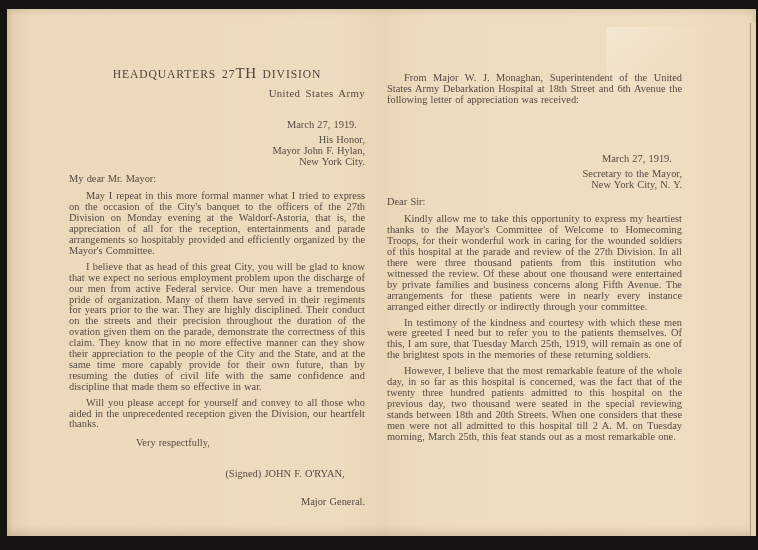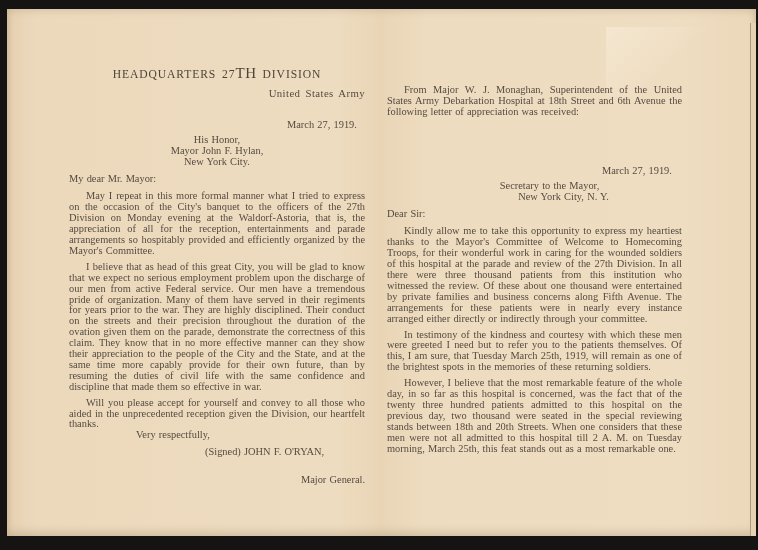--- a/index.html
+++ b/index.html
@@ -66,32 +66,32 @@
   .heading .smallcap { font-size: 15px; letter-spacing: 0.7px; }
   .subheading {
     text-align: right;
     margin-top: 7px;
     font-size: 10.8px;
     letter-spacing: 0.4px;
     word-spacing: 2px;
   }
   .date-left  { margin-top: 21px; padding-left: 218px; text-align: left; white-space: nowrap; }
   .date-right { margin-top: 48px; padding-left: 215px; text-align: left; white-space: nowrap; }
-  .address { margin-top: 4px; text-align: center; }
+  .address { margin-top: 4px; text-align: right; }
   .address div { white-space: nowrap; }
   .ind-30 { padding-left: 30px; }
   .ind-58 { padding-left: 58px; }
   .salutation { margin-top: 7px; text-align: left; }
   p.body-par {
     margin: 5px 0 0 0;
     text-indent: 17px;
   }
   p.first-par { margin-top: 6px; }
-  .closing   { margin-top: 0;  padding-left: 67px;  text-align: left; }
-  .signature { margin-top: 6px;  padding-left: 136px; text-align: left; white-space: nowrap; }
+  .closing   { margin-top: 8px;  padding-left: 67px;  text-align: left; }
+  .signature { margin-top: 20px;  padding-left: 136px; text-align: center; white-space: nowrap; }
   .sig-title { margin-top: 17px;  padding-left: 217px; text-align: right; white-space: nowrap; }
 </style>
 </head>
 <body>
 
 <div class="book">
   <div class="crease"></div>
   <div class="page-right-edge"></div>
 
   <div class="col col-left">
@@ -106,21 +106,21 @@
     <div class="salutation">My dear Mr. Mayor:</div>
     <p class="body-par first-par">May I repeat in this more formal manner what I tried to express on the occasion of the City's banquet to the officers of the 27th Division on Monday evening at the Waldorf-Astoria, that is, the appreciation of all for the reception, entertainments and parade arrangements so hospitably provided and efficiently organized by the Mayor's Committee.</p>
     <p class="body-par">I believe that as head of this great City, you will be glad to know that we expect no serious employment problem upon the discharge of our men from active Federal service.  Our men have a tremendous pride of organization.  Many of them have served in their regiments for years prior to the war.  They are highly disciplined.  Their conduct on the streets and their precision throughout the duration of the ovation given them on the parade, demonstrate the correctness of this claim.  They know that in no more effective manner can they show their appreciation to the people of the City and the State, and at the same time more capably provide for their own future, than by resuming the duties of civil life with the same confidence and discipline that made them so effective in war.</p>
     <p class="body-par">Will you please accept for yourself and convey to all those who aided in the unprecedented reception given the Division, our heartfelt thanks.</p>
     <div class="closing">Very respectfully,</div>
     <div class="signature">(Signed) JOHN F. O'RYAN,</div>
     <div class="sig-title">Major General.</div>
   </div>
 
   <div class="col col-right">
-    <p class="body-par" style="margin-top:12px">From Major W. J. Monaghan, Superintendent of the United States Army Debarkation Hospital at 18th Street and 6th Avenue the following letter of appreciation was received:</p>
+    <p class="body-par" style="margin-top:0">From Major W. J. Monaghan, Superintendent of the United States Army Debarkation Hospital at 18th Street and 6th Avenue the following letter of appreciation was received:</p>
     <div class="date-right">March 27, 1919.</div>
     <div class="address">
       <div class="ind-30">Secretary to the Mayor,</div>
       <div class="ind-58">New York City, N. Y.</div>
     </div>
     <div class="salutation">Dear Sir:</div>
     <p class="body-par first-par">Kindly allow me to take this opportunity to express my heartiest thanks to the Mayor's Committee of Welcome to Homecoming Troops, for their wonderful work in caring for the wounded soldiers of this hospital at the parade and review of the 27th Division.  In all there were three thousand patients from this institution who witnessed the review.  Of these about one thousand were entertained by private families and business concerns along Fifth Avenue. The arrangements for these patients were in nearly every instance arranged either directly or indirectly through your committee.</p>
     <p class="body-par">In testimony of the kindness and courtesy with which these men were greeted I need but to refer you to the patients themselves. Of this, I am sure, that Tuesday March 25th, 1919, will remain as one of the brightest spots in the memories of these returning soldiers.</p>
     <p class="body-par">However, I believe that the most remarkable feature of the whole day, in so far as this hospital is concerned, was the fact that of the twenty three hundred patients admitted to this hospital on the previous day, two thousand were seated in the special reviewing stands between 18th and 20th Streets.  When one considers that these men were not all admitted to this hospital till 2 A. M. on Tuesday morning, March 25th, this feat stands out as a most remarkable one.</p>
   </div>

